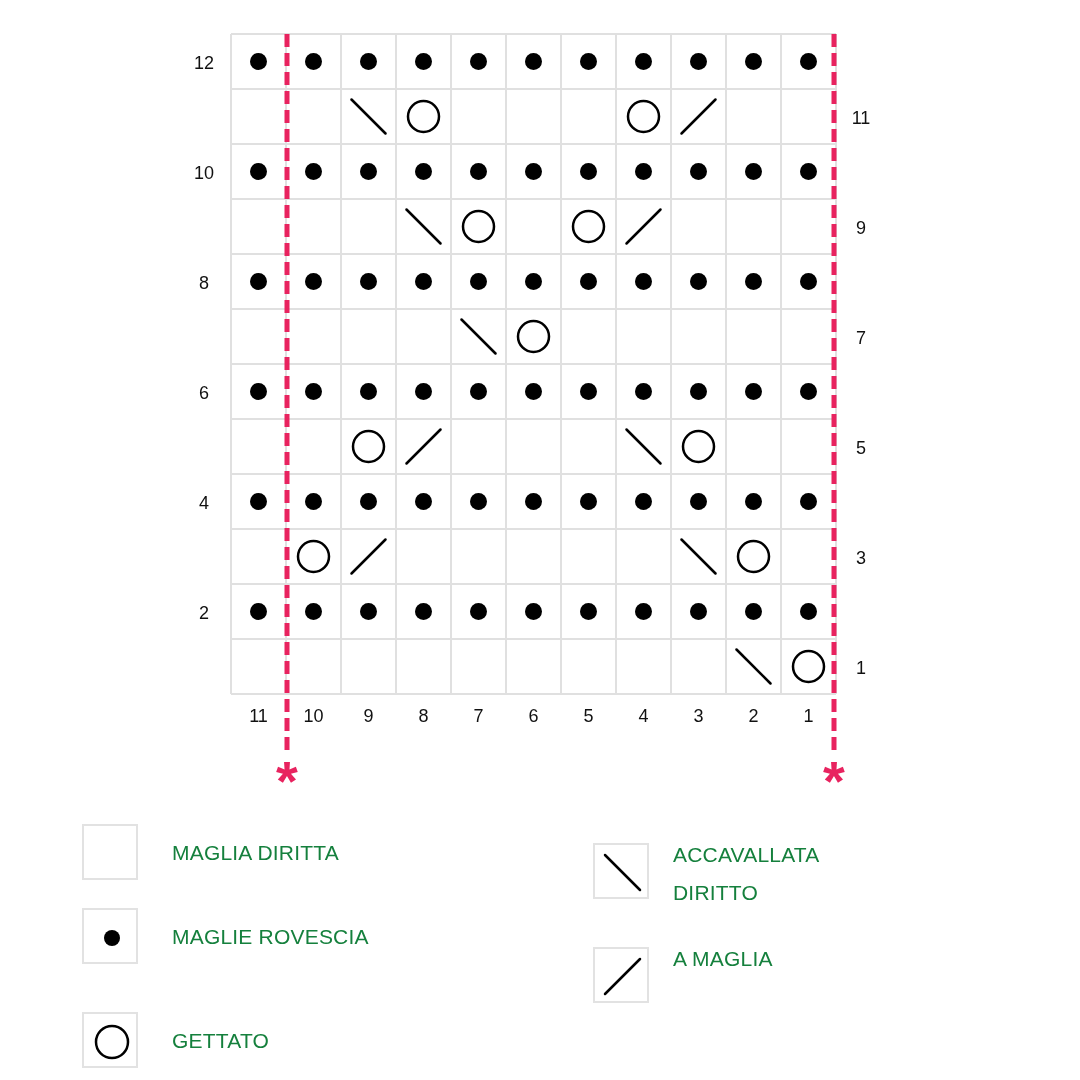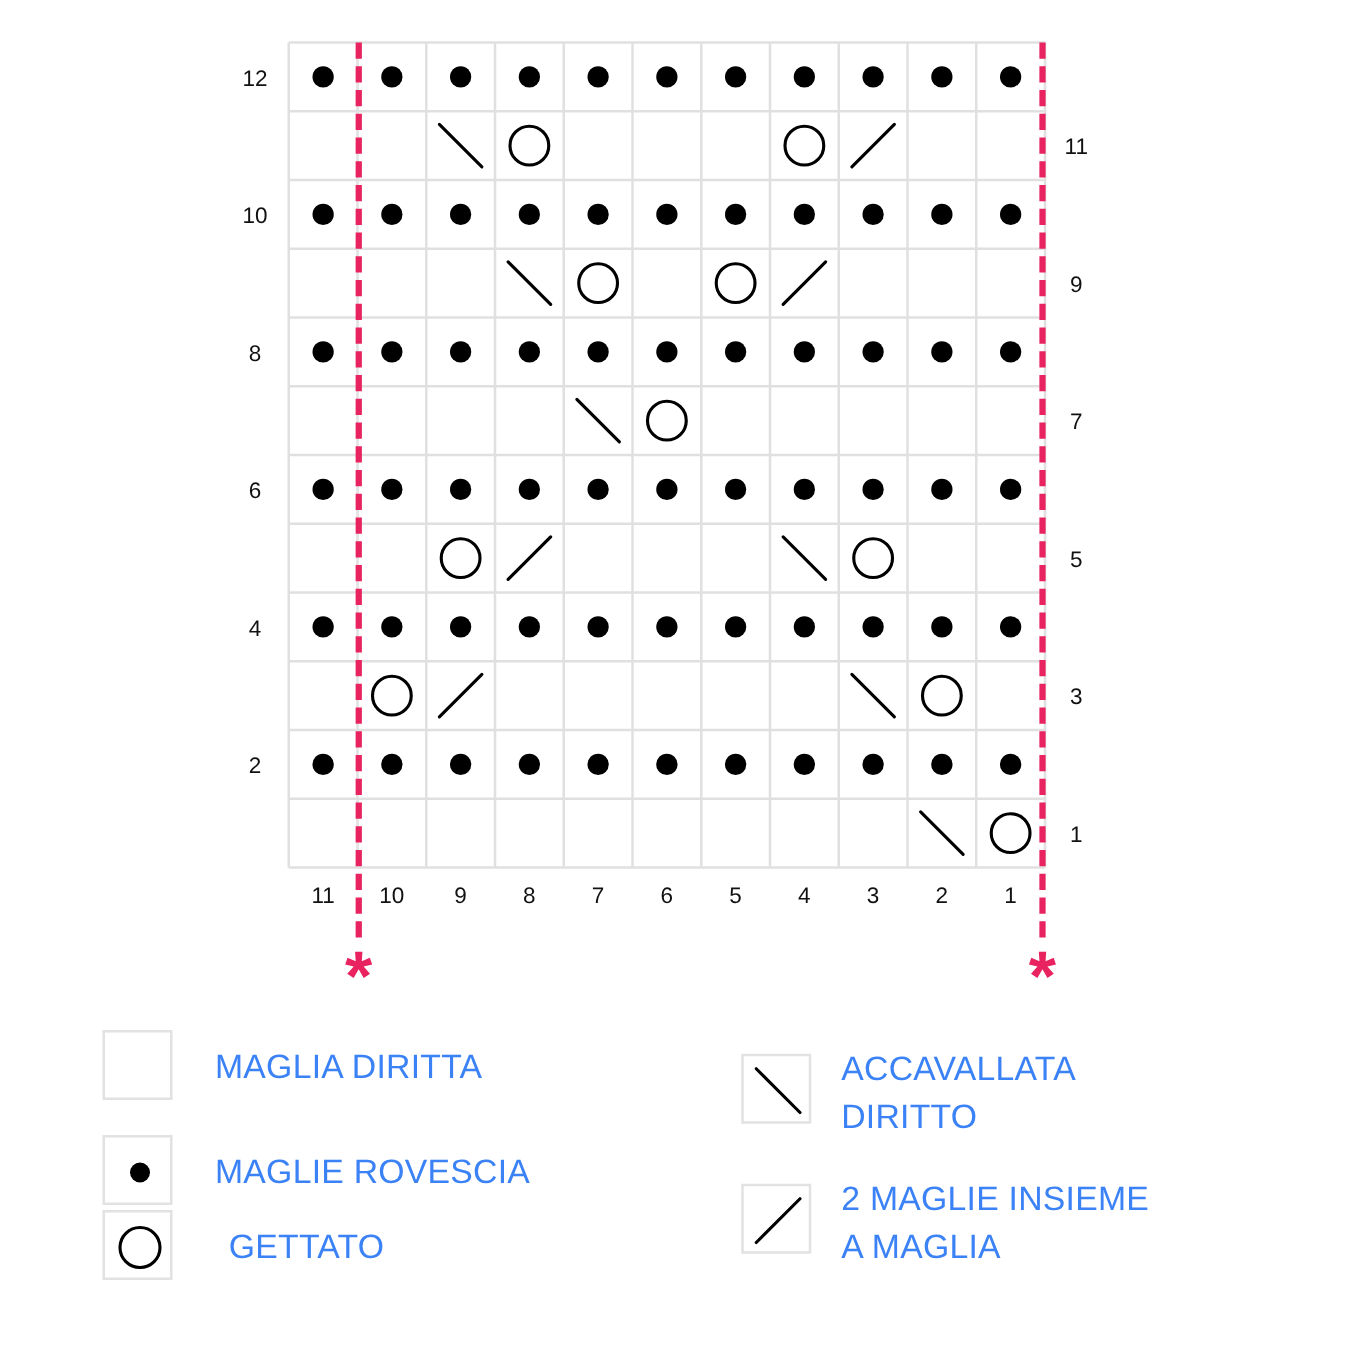--- a/index.html
+++ b/index.html
@@ -3,21 +3,21 @@
 <meta charset="utf-8">
 <style>
   html, body { margin: 0; padding: 0; background: #ffffff; }
   body { width: 1080px; height: 1080px; position: relative; overflow: hidden;
          font-family: "Liberation Sans", "DejaVu Sans", sans-serif; color: #111; }
   #chart { position: absolute; left: 0; top: 0; width: 1080px; height: 800px; }
   .legend-item { position: absolute; display: flex; align-items: flex-start; }
   .legend-box { width: 54px; height: 54px; border: 2px solid #e2e2e2; box-sizing: border-box;
                 background: #fff; position: relative; flex-shrink: 0; }
   .legend-box svg { position: absolute; left: 0; top: 0; }
-  .legend-label { font-size: 27px; line-height: 38px; letter-spacing: 0.2px; color: #3b82f6; }
+  .legend-label { font-size: 21px; line-height: 38px; letter-spacing: 0.2px; color: #15803d; }
   .legend-label span { display: block; }
 </style>
 </head>
 <body>
 
 <svg id="chart" width="1080" height="800" viewBox="0 0 1080 800" xmlns="http://www.w3.org/2000/svg">
     <rect x="231" y="34" width="605" height="660" fill="#fff"></rect>
     <line x1="231" y1="34" x2="231" y2="694" stroke="#e0e0e0" stroke-width="2"></line>
     <line x1="286" y1="34" x2="286" y2="694" stroke="#e0e0e0" stroke-width="2"></line>
     <line x1="341" y1="34" x2="341" y2="694" stroke="#e0e0e0" stroke-width="2"></line>
@@ -169,21 +169,21 @@
   <div class="legend-box" style="width:56px;height:56px;">
     <svg width="56" height="56">
         <circle cx="28" cy="28" r="8" fill="#000"></circle>
       </svg>
   </div>
   <div class="legend-label" style="margin-left:34px; margin-top:10px;">
     <span>MAGLIE ROVESCIA</span>
   </div>
 </div>
 
-<div class="legend-item" style="left:82px; top:968px;gap:11px;">
+<div class="legend-item" style="left:82px; top:1012px;">
   <div class="legend-box" style="width:56px;height:56px;">
     <svg width="56" height="56">
         <circle cx="28" cy="28" r="16" fill="none" stroke="#000" stroke-width="2.5"></circle>
       </svg>
   </div>
   <div class="legend-label" style="margin-left:34px; margin-top:10px;">
     <span>GETTATO</span>
   </div>
 </div>
 
@@ -199,16 +199,15 @@
   </div>
 </div>
 
 <div class="legend-item" style="left:593px; top:940px;">
   <div class="legend-box" style="width:56px;height:56px; margin-top:7px;">
     <svg width="56" height="56">
         <line x1="10" y1="45" x2="45" y2="10" stroke="#000" stroke-width="2.5" stroke-linecap="round"></line>
       </svg>
   </div>
   <div class="legend-label" style="margin-left:24px;">
-    <span>2 MAGLIE INSIEME</span>
     <span>A MAGLIA</span>
   </div>
 </div>
 
 </body></html>

